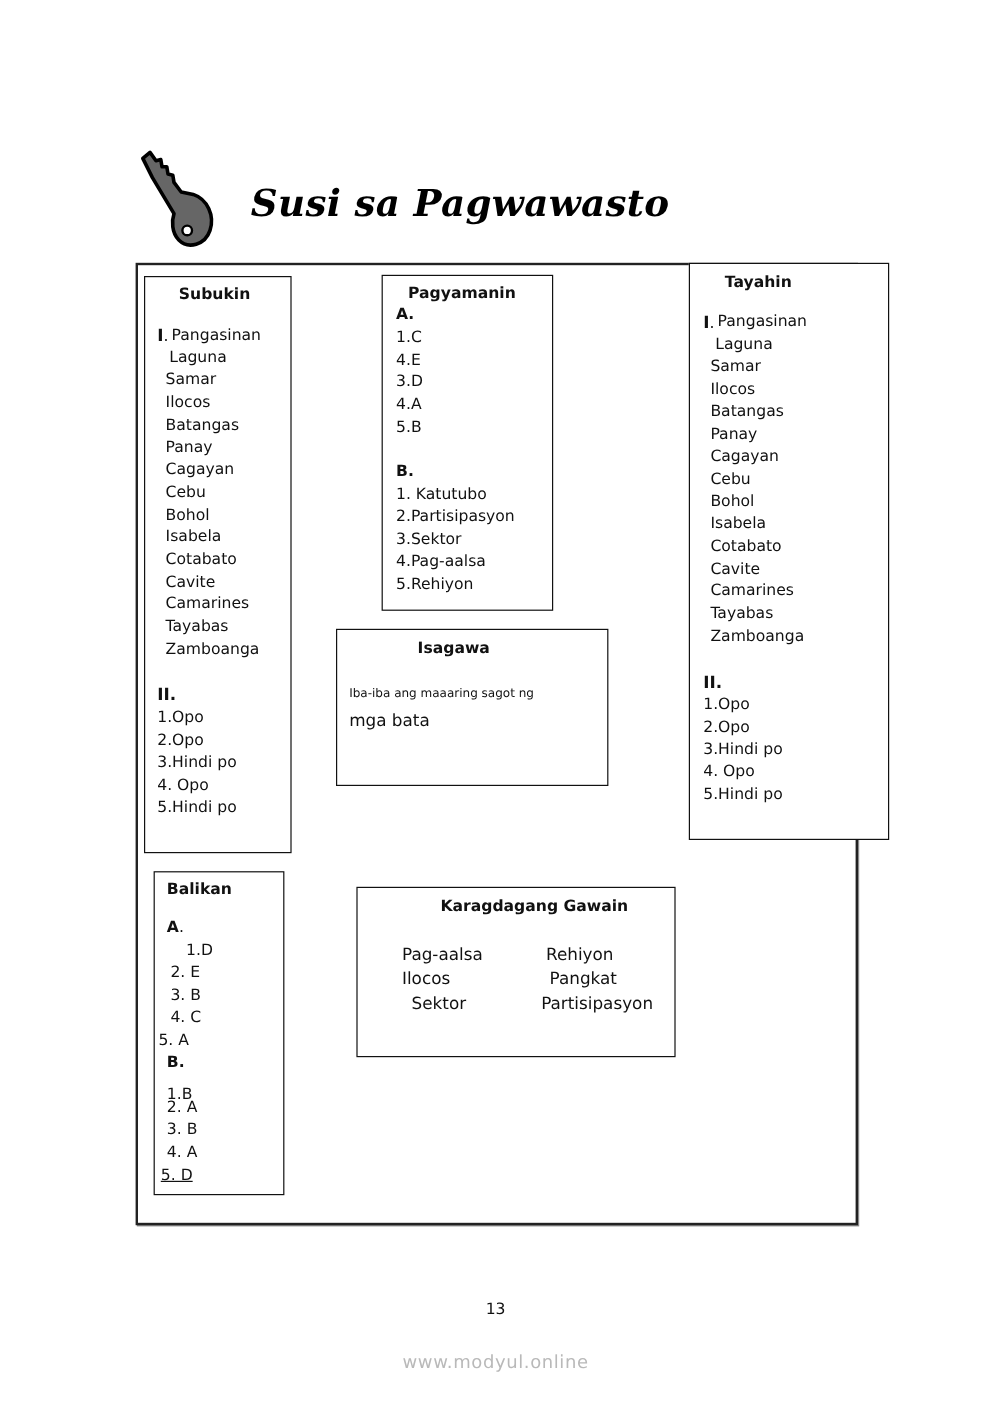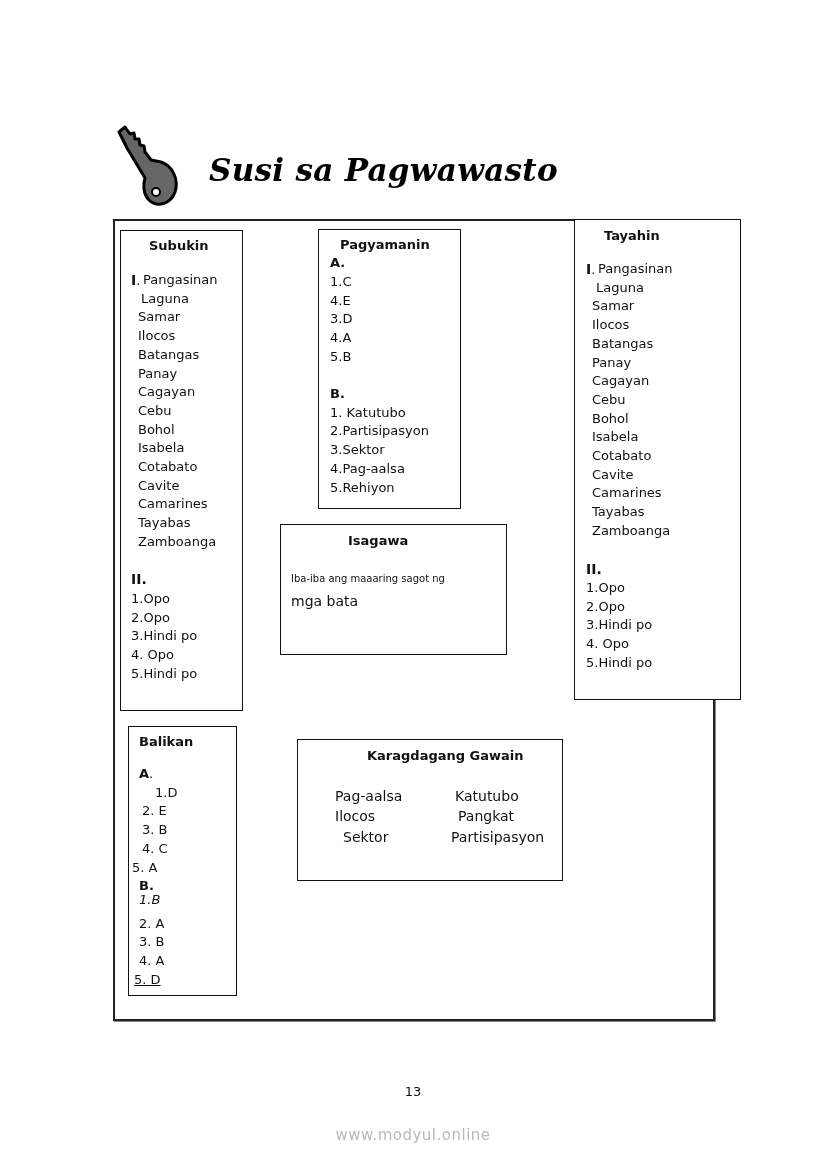--- a/index.html
+++ b/index.html
@@ -110,31 +110,31 @@
 
 <div class="box" style="left:128px; top:726px; width:109px; height:270px;">
   <div class="line hd" style="left:10px; top:7px;">Balikan</div>
   <div class="line" style="left:10px; top:39px;"><span class="b">A</span><span>.</span></div>
   <div class="line" style="left:10px; top:57.7px;margin-left:16px;">1.D</div>
   <div class="line" style="left:13px; top:76.4px;">2. E</div>
   <div class="line" style="left:13px; top:95.1px;">3. B</div>
   <div class="line" style="left:13px; top:113.8px;">4. C</div>
   <div class="line" style="left:3px; top:132.5px;">5. A</div>
   <div class="line b" style="left:10px; top:151.2px;">B.</div>
-  <div class="line" style="left:10px; top:165px;font-style:italic;">1.B</div>
+  <div class="line" style="left:10px; top:178px;">1.B</div>
   <div class="line" style="left:10px; top:188.6px;">2. A</div>
   <div class="line" style="left:10px; top:207.3px;">3. B</div>
   <div class="line" style="left:10px; top:226px;">4. A</div>
   <div class="line" style="left:5px; top:244.7px;text-decoration:underline;">5. D</div>
 </div>
 
 <div class="box" style="left:297px; top:739px; width:266px; height:142px;">
   <div class="line hd" style="left:69px; top:8px;">Karagdagang Gawain</div>
   <div class="line" style="left:37px; top:48px; font-size:14px;">Pag-aalsa</div>
   <div class="line" style="left:37px; top:68px; font-size:14px;">Ilocos</div>
   <div class="line" style="left:45px; top:89px; font-size:14px;">Sektor</div>
-  <div class="line" style="left:157px; top:48px; font-size:14px;">Katutubo</div>
+  <div class="line" style="left:157px; top:48px; font-size:14px;">Rehiyon</div>
   <div class="line" style="left:160px; top:68px; font-size:14px;">Pangkat</div>
   <div class="line" style="left:153px; top:89px; font-size:14px;">Partisipasyon</div>
 </div>
 
 <div class="abs footer-num">13</div>
 <div class="abs watermark">www.modyul.online</div>
 
 </body></html>

